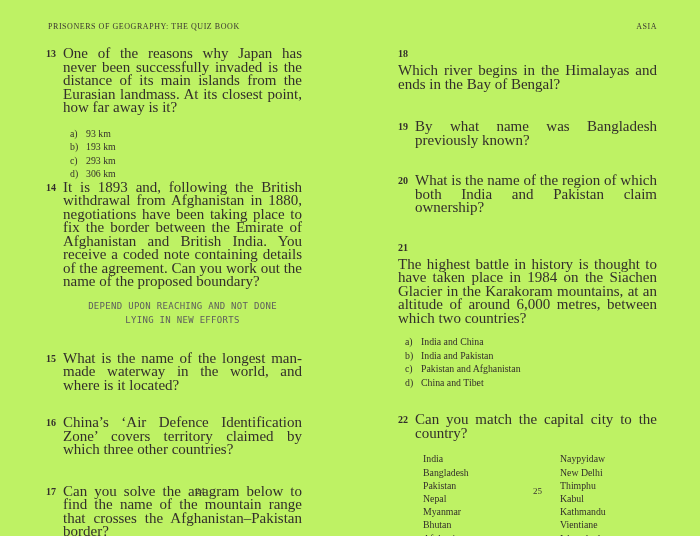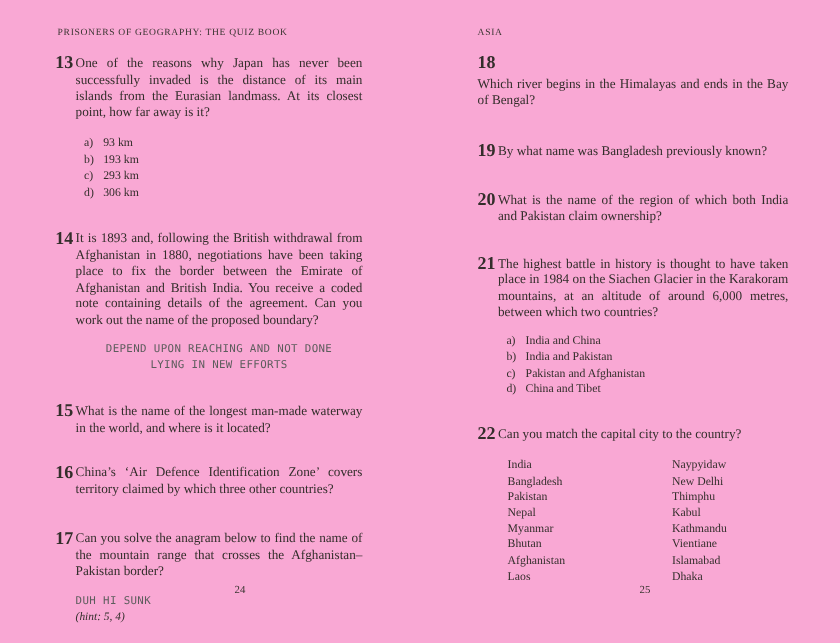--- a/index.html
+++ b/index.html
@@ -3,46 +3,46 @@
 <meta charset="utf-8">
 <style>
   * { margin:0; padding:0; box-sizing:border-box; }
   html, body { width:700px; height:536px; }
   body {
     background:#ffffff;
     font-family:"Liberation Serif", serif;
     color:#332e2b;
     -webkit-font-smoothing:antialiased;
   }
-  .spread { position:relative; width:700px; height:536px; overflow:hidden; background:#f9a8d4; }
+  .spread { position:relative; width:700px; height:536px; overflow:hidden; background:#bef264; }
   .page { position:absolute; top:0; }
   .page.left  { left:46px; width:256px; }
   .page.right { left:398px; width:259px; }
 
   .running-header {
     padding-top:22px;
     font-size:8px;
     letter-spacing:0.55px;
     color:#3a3531;
     white-space:nowrap;
   }
   .page.left  .running-header { padding-left:2px; }
-  .page.right .running-header { }
+  .page.right .running-header { text-align:right; }
 
   .qblock { display:flex; }
   .qnum {
     flex:0 0 17px;
     width:17px;
     font-weight:bold;
-    font-size:15px;
+    font-size:10px;
     line-height:13.5px;
   }
   .qbody { flex:1; min-width:0; }
   .qtext {
-    font-size:11px;
+    font-size:15px;
     line-height:13.5px;
     text-align:justify;
   }
 
   .opts { margin-top:12px; padding-left:7px; }
   .opt-row { display:flex; font-size:9.8px; line-height:13.6px; }
   .opt-letter { flex:0 0 16px; }
   .opt-text { flex:1; }
 
   .code-block {
@@ -80,28 +80,28 @@
     top:486px;
     font-size:9px;
     color:#3a3531;
     text-align:center;
   }
   .pn-left  { left:72px;  width:256px; }
   .pn-right { left:408px; width:259px; }
 
   
   .qb-13 { margin-top:16px; }
-  .qb-14 { margin-top:26px; }
+  .qb-14 { }
   .qb-15 { margin-top:25px; }
   .qb-16 { margin-top:24px; }
   .qb-17 { margin-top:28px; }
   .qb-18 { margin-top:16px;flex-direction:column; }
   .qb-19 { margin-top:29px; }
   .qb-20 { margin-top:27px; }
-  .qb-21 { margin-top:26px; }
+  .qb-21 { margin-top:26px;flex-direction:column; }
   .qb-21 .opts { margin-top:10px; }
   .qb-22 { margin-top:24px; }
 </style>
 </head>
 <body>
 
 <div class="spread">
 
   <section class="page left">
     <div class="running-header">PRISONERS OF GEOGRAPHY: THE QUIZ BOOK</div>

